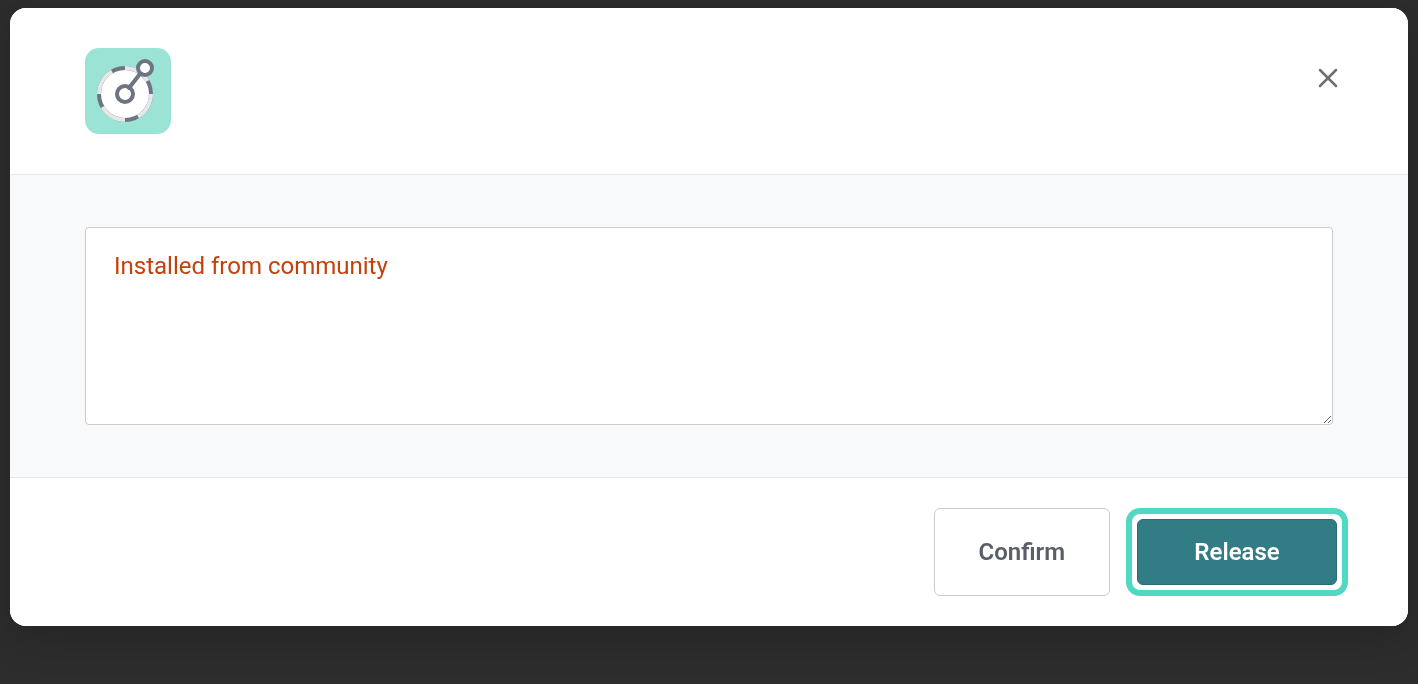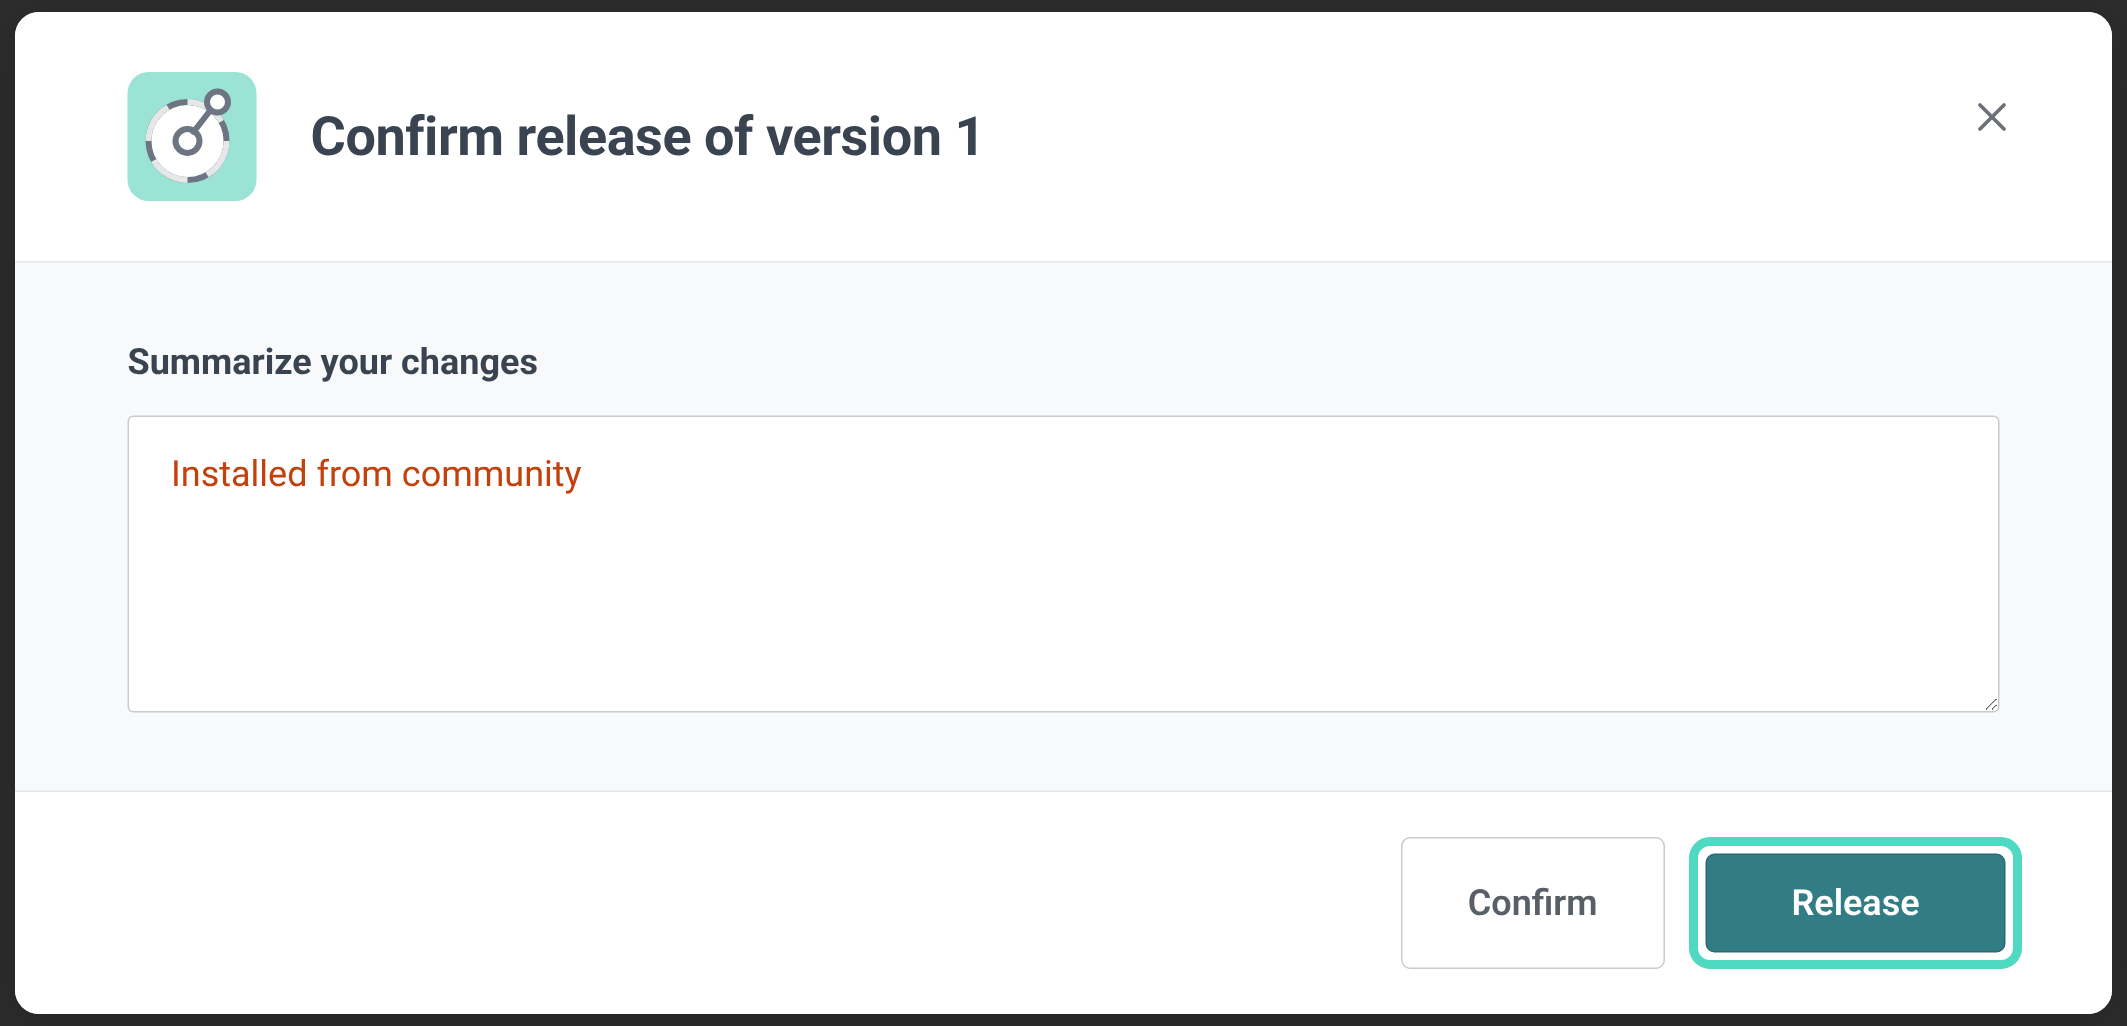--- a/index.html
+++ b/index.html
@@ -153,31 +153,29 @@
           <circle cx="30" cy="36" r="26" stroke="#6c7581" stroke-width="4" fill="#ffffff"></circle>
           <path d="M30 10 A26 26 0 0 1 52.5 23" stroke="#e5e7e9" stroke-width="4" fill="none"></path>
           <path d="M56 36 A26 26 0 0 1 43 58.5" stroke="#e5e7e9" stroke-width="4" fill="none"></path>
           <path d="M30 62 A26 26 0 0 1 7.5 49" stroke="#e5e7e9" stroke-width="4" fill="none"></path>
           <path d="M4 36 A26 26 0 0 1 17 13.5" stroke="#e5e7e9" stroke-width="4" fill="none"></path>
           <circle cx="30" cy="36" r="8" stroke="#6c7581" stroke-width="4" fill="#ffffff"></circle>
           <line x1="34" y1="30" x2="48" y2="12" stroke="#6c7581" stroke-width="4" stroke-linecap="round"></line>
           <circle cx="50" cy="10" r="7" stroke="#6c7581" stroke-width="4" fill="#ffffff"></circle>
         </svg>
       </div>
-      <h1 class="modal-title">Confirm release of version 1</h1>
       <button class="close-btn">
         <svg viewBox="0 0 24 24">
           <line x1="4" y1="4" x2="20" y2="20" stroke="currentColor" stroke-width="2.5" stroke-linecap="round"></line>
           <line x1="20" y1="4" x2="4" y2="20" stroke="currentColor" stroke-width="2.5" stroke-linecap="round"></line>
         </svg>
       </button>
     </div>
 
     <div class="modal-body">
-      <label class="field-label">Summarize your changes</label>
       <textarea class="changes-textarea" style="">Installed from community</textarea>
     </div>
 
     <div class="modal-footer">
       <button class="btn btn-cancel">Confirm</button>
       <div class="release-wrap">
         <button class="btn btn-release">Release</button>
       </div>
     </div>
   </div>

